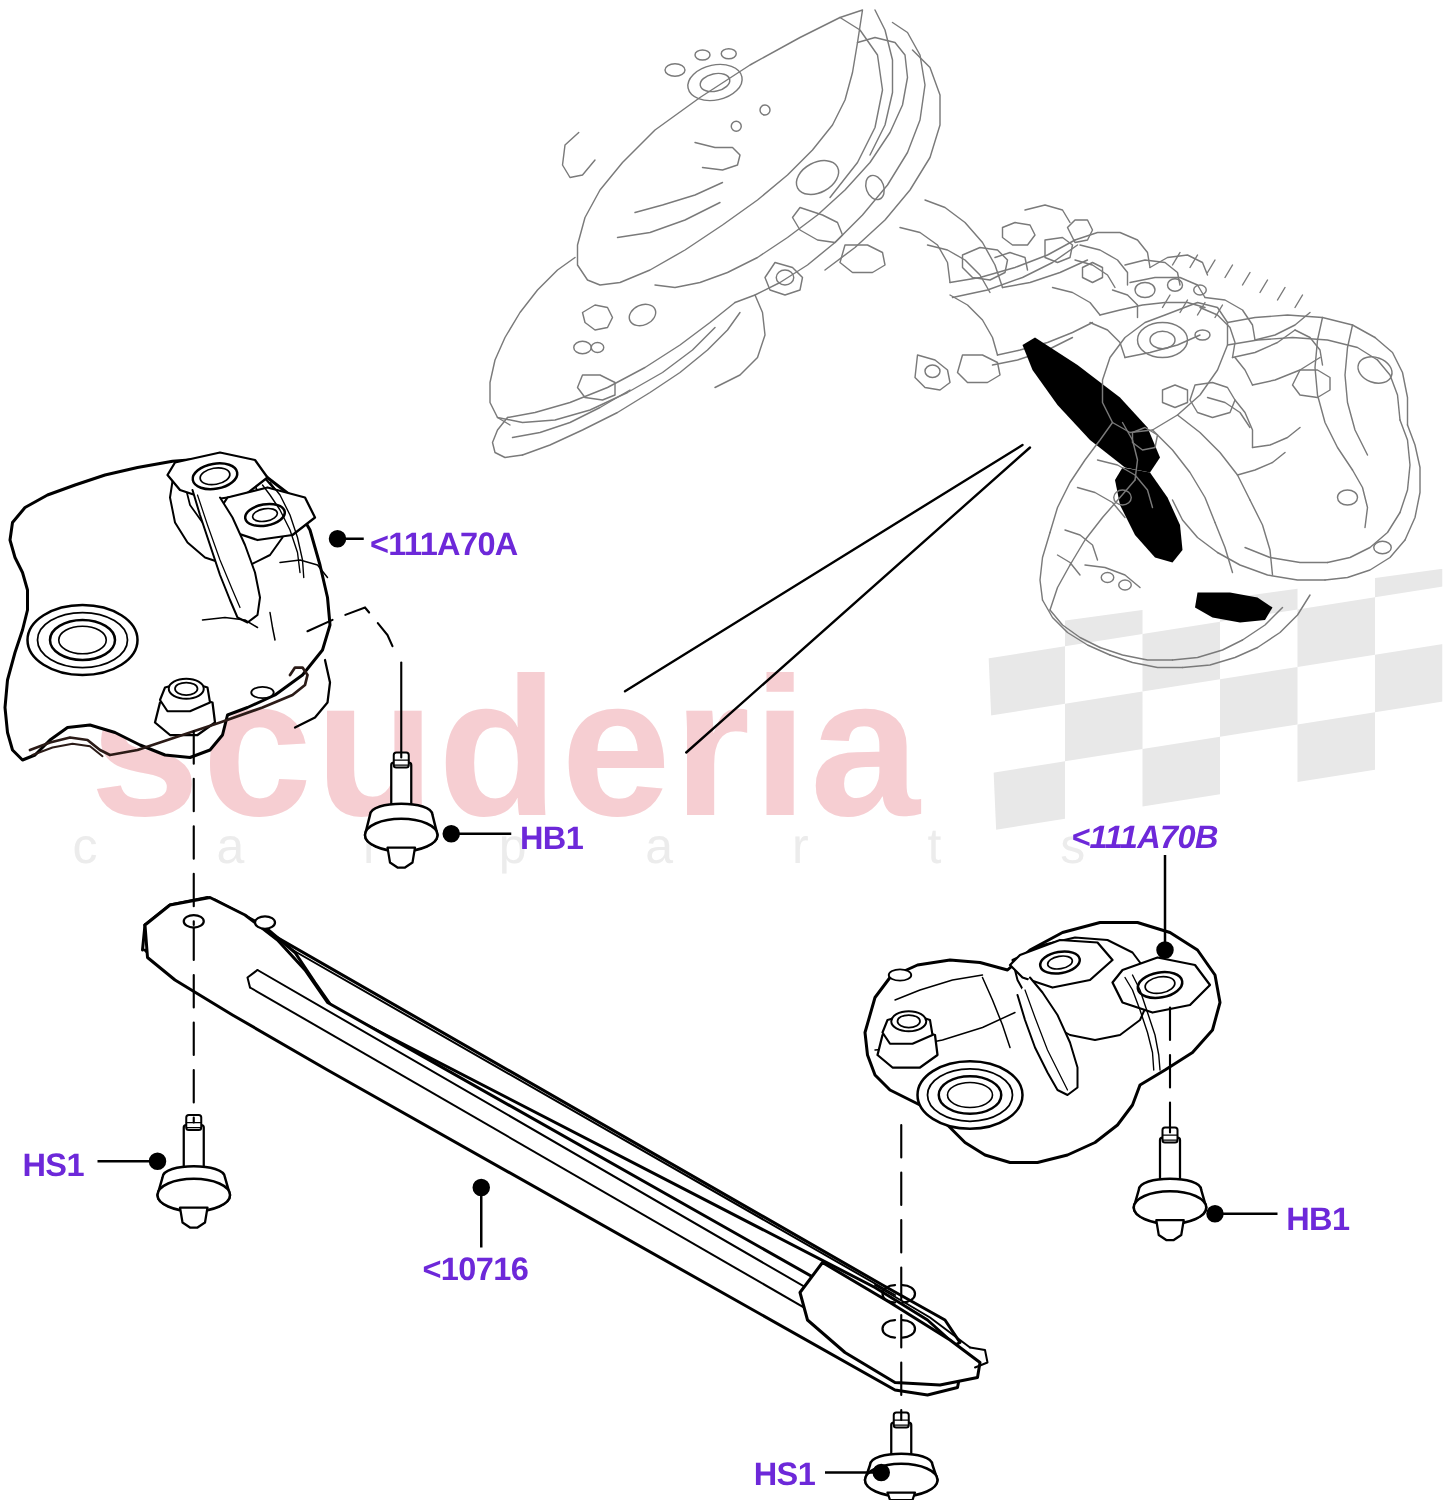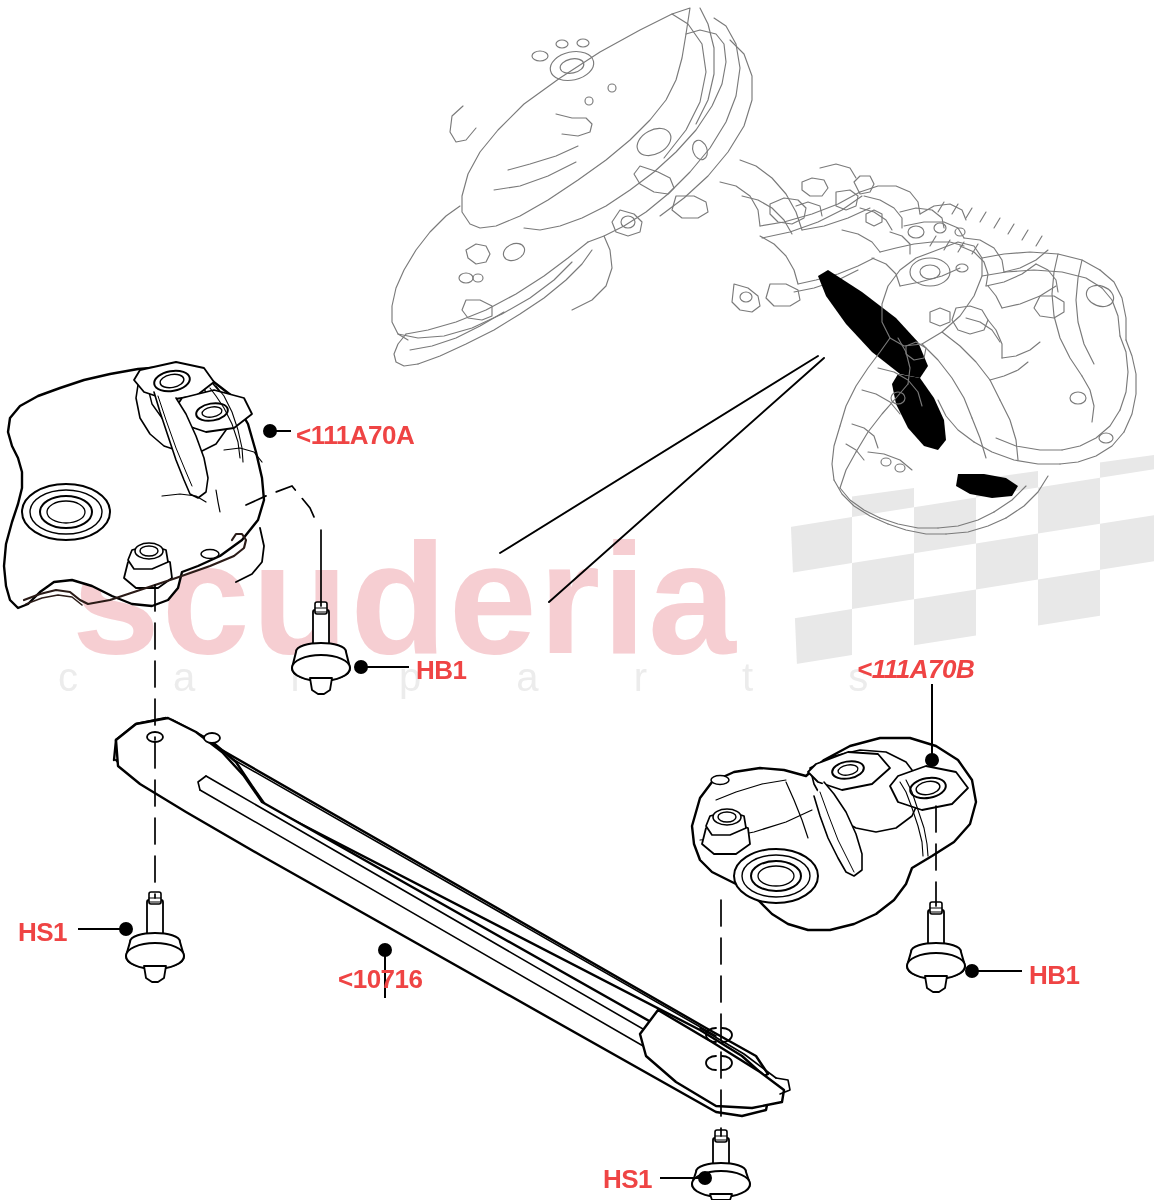--- a/index.html
+++ b/index.html
@@ -26,31 +26,31 @@
   }
   #wm-carparts{
     left:58px; top:655px;
     font-size:40px;
     color:#ececec;
     letter-spacing:42px;
     font-weight:400;
   }
   .plabel{
     position:absolute;
-    color:#ef4444;
+    color:#6d28d9;
     font-size:26px;
     font-weight:700;
     font-family:"Liberation Sans", sans-serif;
     white-space:nowrap;
     letter-spacing:-0.5px;
   }
   #lbl-111A70A{left:296px;top:420px;}
   #lbl-HB1-left{left:416px;top:655px;}
   #lbl-HS1-left{left:18px;top:917px;}
-  #lbl-10716{left:338px;top:964px;}
+  #lbl-10716{left:338px;top:1000px;}
   #lbl-111A70B{left:857px;top:654px;font-style:italic;}
   #lbl-HB1-right{left:1029px;top:960px;}
   #lbl-HS1-bottom{left:603px;top:1164px;}
 </style>
 </head>
 <body>
 
 <div id="stage">
 
   <svg class="layer" viewBox="0 0 1154 1200">

